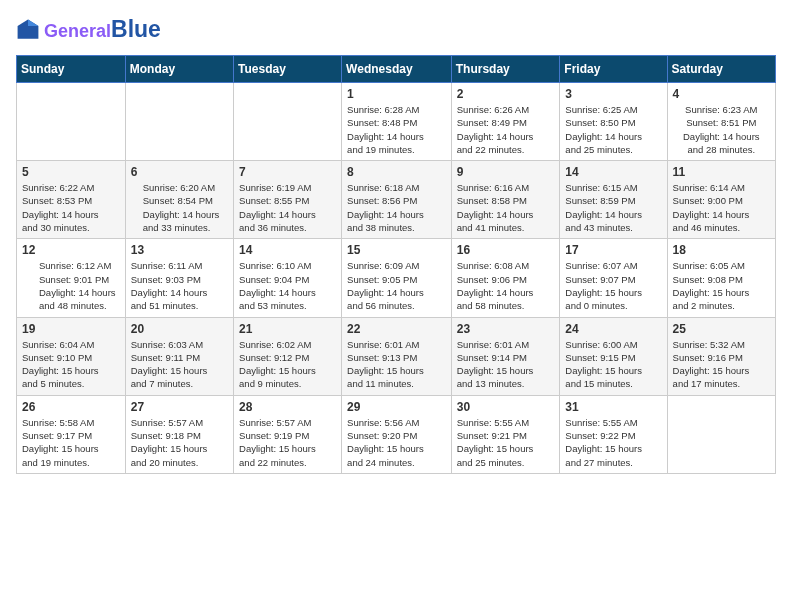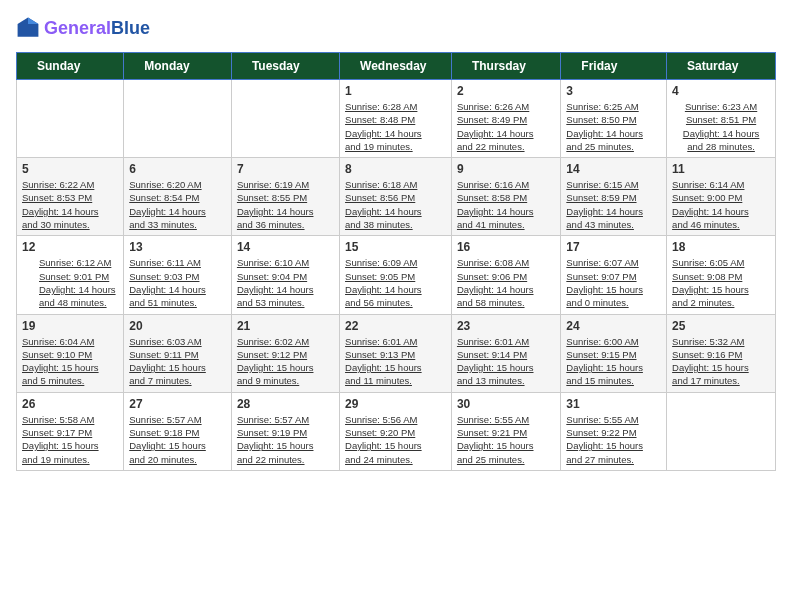--- a/index.html
+++ b/index.html
@@ -20,21 +20,21 @@
       display: flex;
       align-items: center;
       gap: 4px;
     }
     .logo-text-general {
       font-size: 18px;
       font-weight: bold;
       color: #8b5cf6;
     }
     .logo-text-blue {
-      font-size: 18px;
+      font-size: 23px;
       font-weight: bold;
       color: #2255a4;
     }
     .logo-icon {
       width: 24px;
       height: 24px;
     }
     .title-block {
       text-align: right;
     }
@@ -46,25 +46,25 @@
     .title-location {
       font-size: 16px;
       color: #555;
     }
     .calendar {
       width: 100%;
       border-collapse: collapse;
       border: 1px solid #ccc;
     }
     .calendar th {
-      background: #14532d;
+      background: #0c4a6e;
       color: #fff;
       font-size: 12px;
       font-weight: bold;
-      padding: 6px 20px;
+      padding: 6px 4px;
       text-align: left;
       border: 1px solid #4477cc;
     }
     .calendar td {
       border: 1px solid #ccc;
       vertical-align: top;
       padding: 4px 5px;
       font-size: 10px;
       color: #333;
       width: 113px;
@@ -77,21 +77,20 @@
     .day-number {
       font-size: 12px;
       font-weight: bold;
       margin-bottom: 2px;
       display: block;
     }
     .day-info {
       font-size: 9.5px;
       line-height: 1.4;
       color: #333;
-      text-decoration: underline;
     }
     .empty-cell {
       background: #f9f9f9;
     }
   </style>
 </head>
 <body>
 
 <div class="header">
   <div class="logo">
@@ -154,21 +153,21 @@
       <tr>
         <td>
           <span class="day-number">5</span>
           <div class="day-info" style="white-space: pre-line;">Sunrise: 6:22 AM
 Sunset: 8:53 PM
 Daylight: 14 hours
 and 30 minutes.</div>
         </td>
         <td>
           <span class="day-number">6</span>
-          <div class="day-info" style="white-space: pre-line;">Sunrise: 6:20 AM
+          <div class="day-info" style="white-space: pre-line; margin-left: 12px;">Sunrise: 6:20 AM
 Sunset: 8:54 PM
 Daylight: 14 hours
 and 33 minutes.</div>
         </td>
         <td>
           <span class="day-number">7</span>
           <div class="day-info" style="white-space: pre-line;">Sunrise: 6:19 AM
 Sunset: 8:55 PM
 Daylight: 14 hours
 and 36 minutes.</div>

